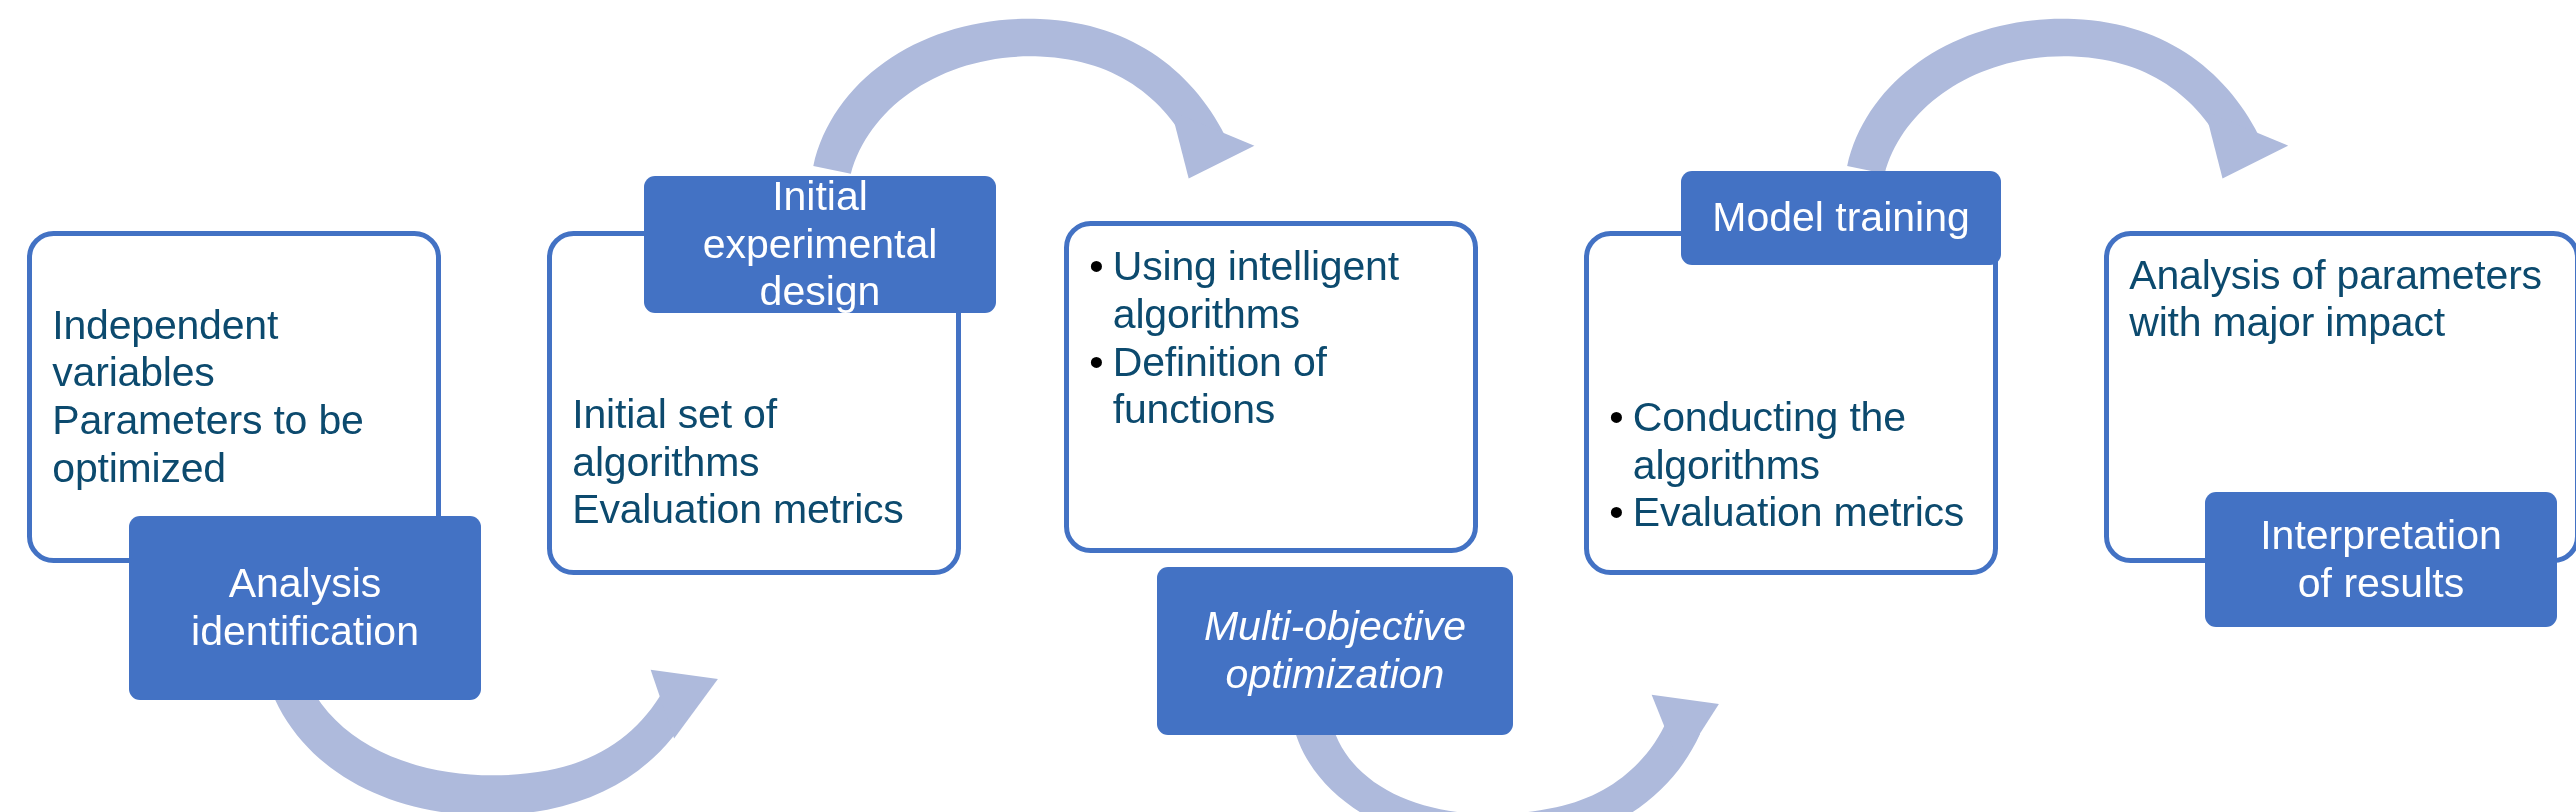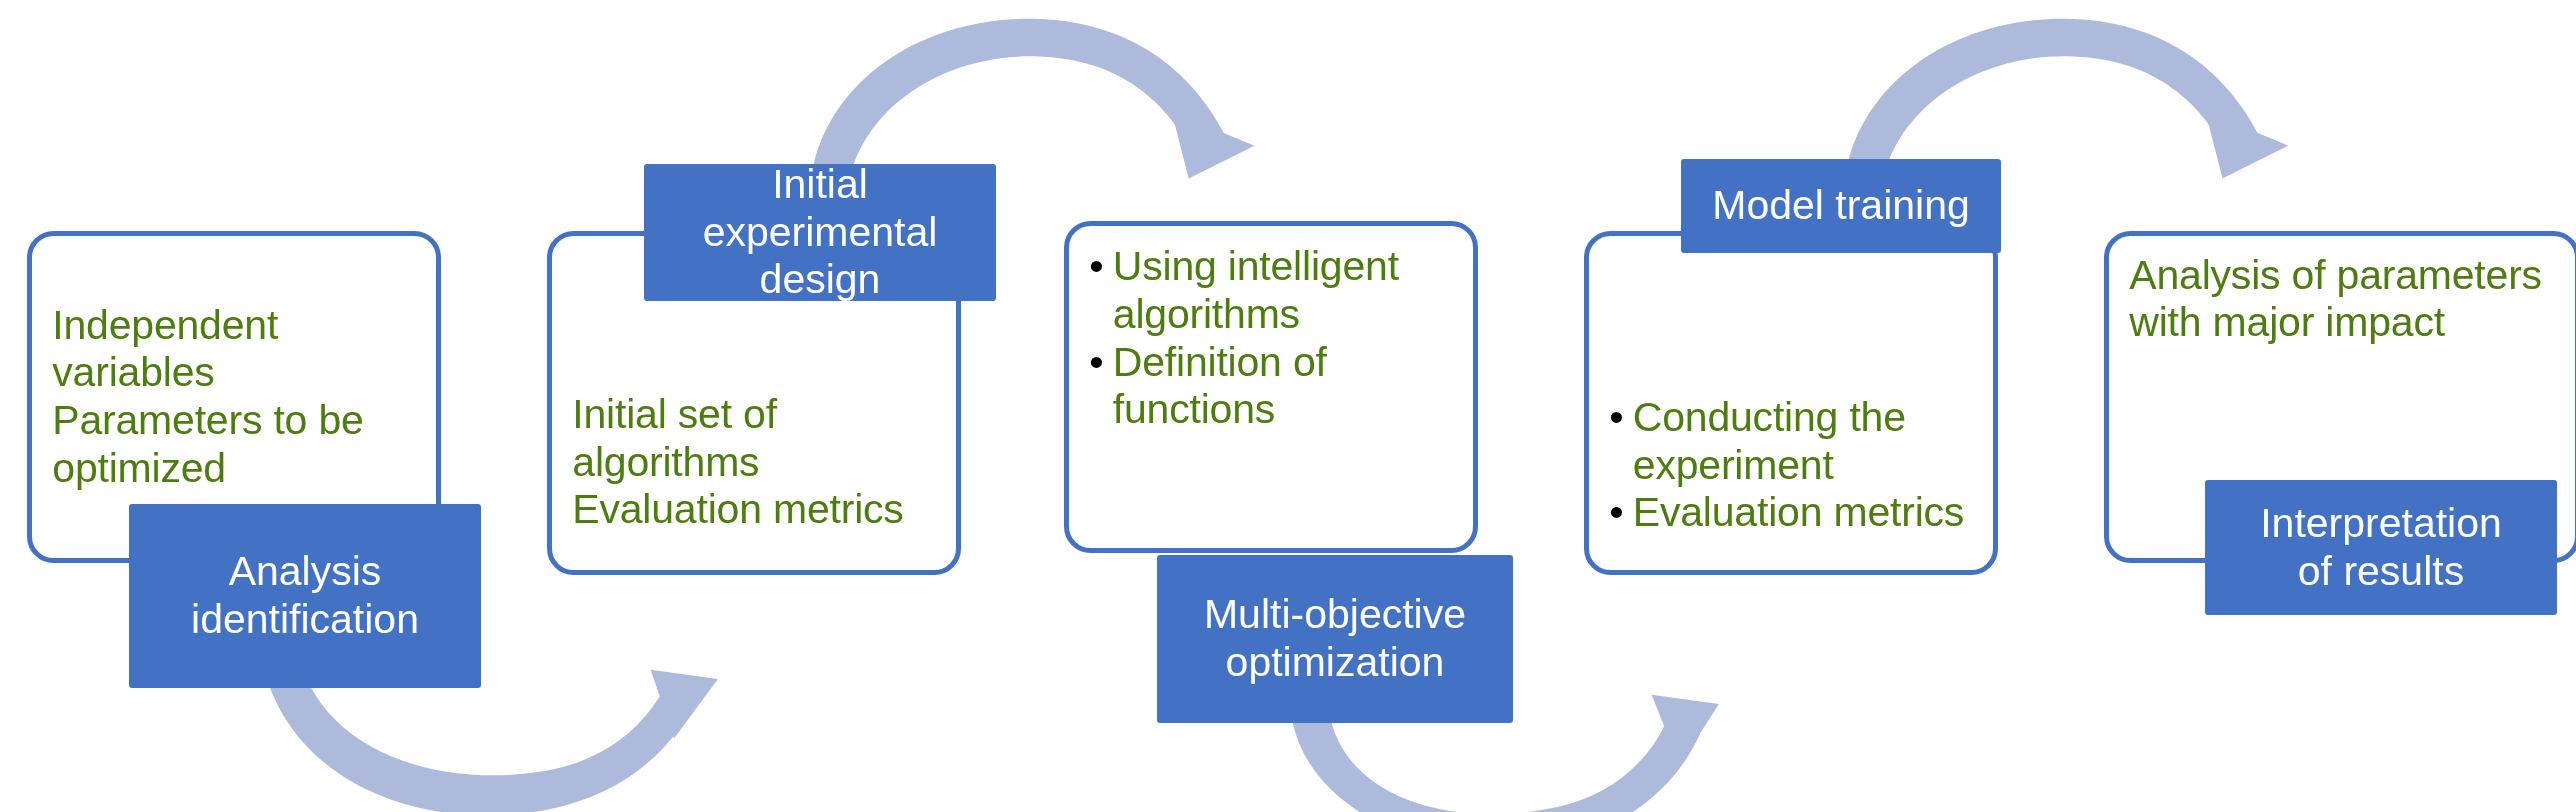--- a/index.html
+++ b/index.html
@@ -39,21 +39,21 @@
     left: 0; top: 0;
     width: 100%;
     height: 100%;
     display: flex;
     flex-direction: column;
     justify-content: center;
     padding: 7.8px 20.3px 7.8px 20.3px;
     box-sizing: border-box;
   }
   .content-line {
-    color: #4d7c0f;
+    color: #0c4a6e;
     font-size: 41px;
     line-height: 1.165;
     letter-spacing: -0.2px;
     white-space: pre-wrap;
   }
   .content-line.bulleted {
     position: relative;
     padding-left: 23.5px;
     text-indent: 0;
   }
@@ -64,26 +64,27 @@
     top: 0;
     font-size: 41px;
     line-height: 1.165;
     color: #000000;
   }
   
   .label-box {
     position: absolute;
     box-sizing: border-box;
     background: #4372C4;
-    border-radius: 3px;
+    border-radius: 11px;
     display: flex;
     align-items: center;
     justify-content: center;
     text-align: center;
     z-index: 5;
+    margin-top: 12px;
   }
   .label-text {
     color: #ffffff;
     font-size: 41px;
     line-height: 1.16;
     white-space: pre-line;
     padding: 0 6.3px;
   }
 </style>
 </head>
@@ -165,30 +166,30 @@
     </div>
   </div>
 
   <div class="stage">
     <div class="content-box" style="left:1064px; top:221px; width:414px; height:332px;">
       <div class="content-inner" style="justify-content:flex-start; padding-top:17px;">
         <div class="content-line bulleted">Using intelligent algorithms</div>
         <div class="content-line bulleted">Definition of functions</div>
       </div>
     </div>
-    <div class="label-box" style="left:1157px; top:555px; width:356px; height:168px;">
+    <div class="label-box" style="left:1157px; top:555px; width:356px; height:168px;font-style:italic;">
       <span class="label-text">Multi-objective
 optimization</span>
     </div>
   </div>
 
   <div class="stage">
     <div class="content-box" style="left:1584px; top:231px; width:414px; height:344px;">
       <div class="content-inner" style="justify-content:flex-end; padding-bottom:33px;">
-        <div class="content-line bulleted">Conducting the experiment</div>
+        <div class="content-line bulleted">Conducting the algorithms</div>
         <div class="content-line bulleted">Evaluation metrics</div>
       </div>
     </div>
     <div class="label-box" style="left:1681px; top:159px; width:320px; height:94px;">
       <span class="label-text">Model training</span>
     </div>
   </div>
 
   <div class="stage">
     <div class="content-box" style="left:2104px; top:231px; width:476px; height:332px;">

